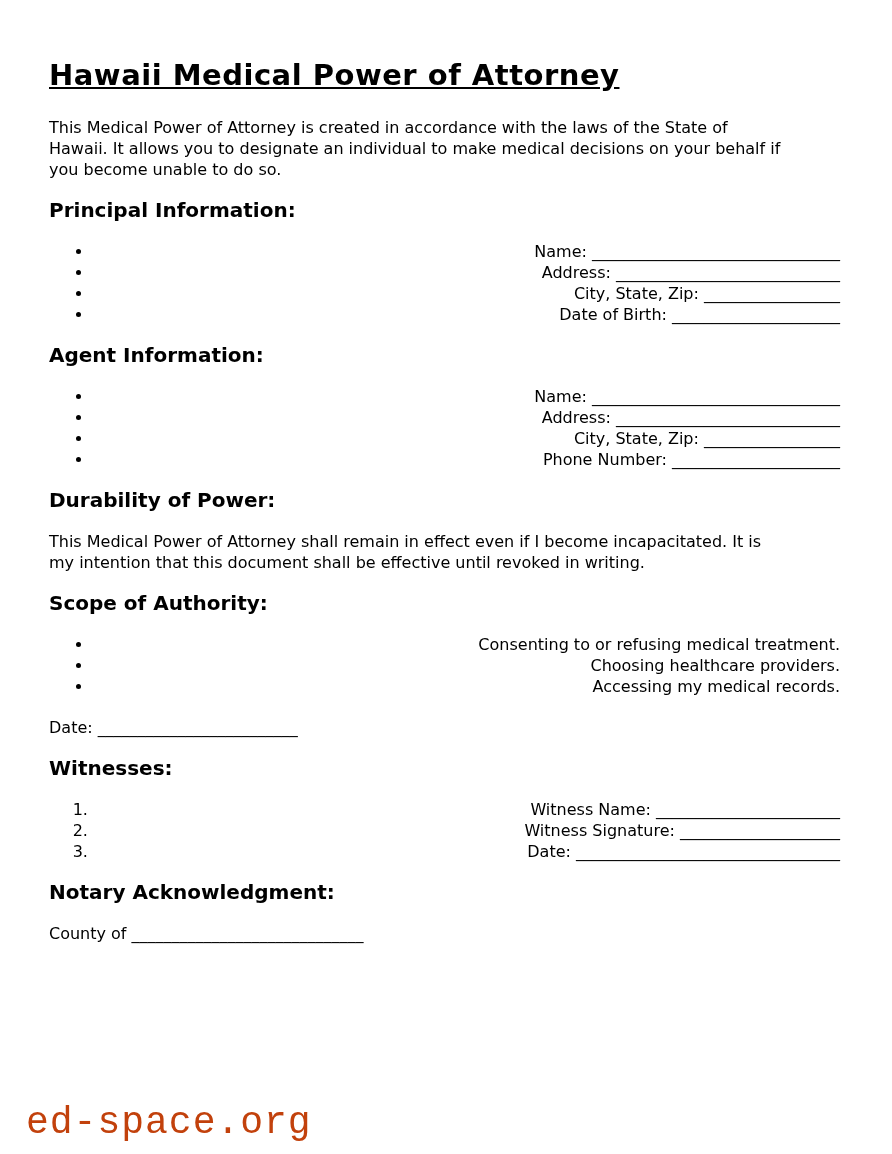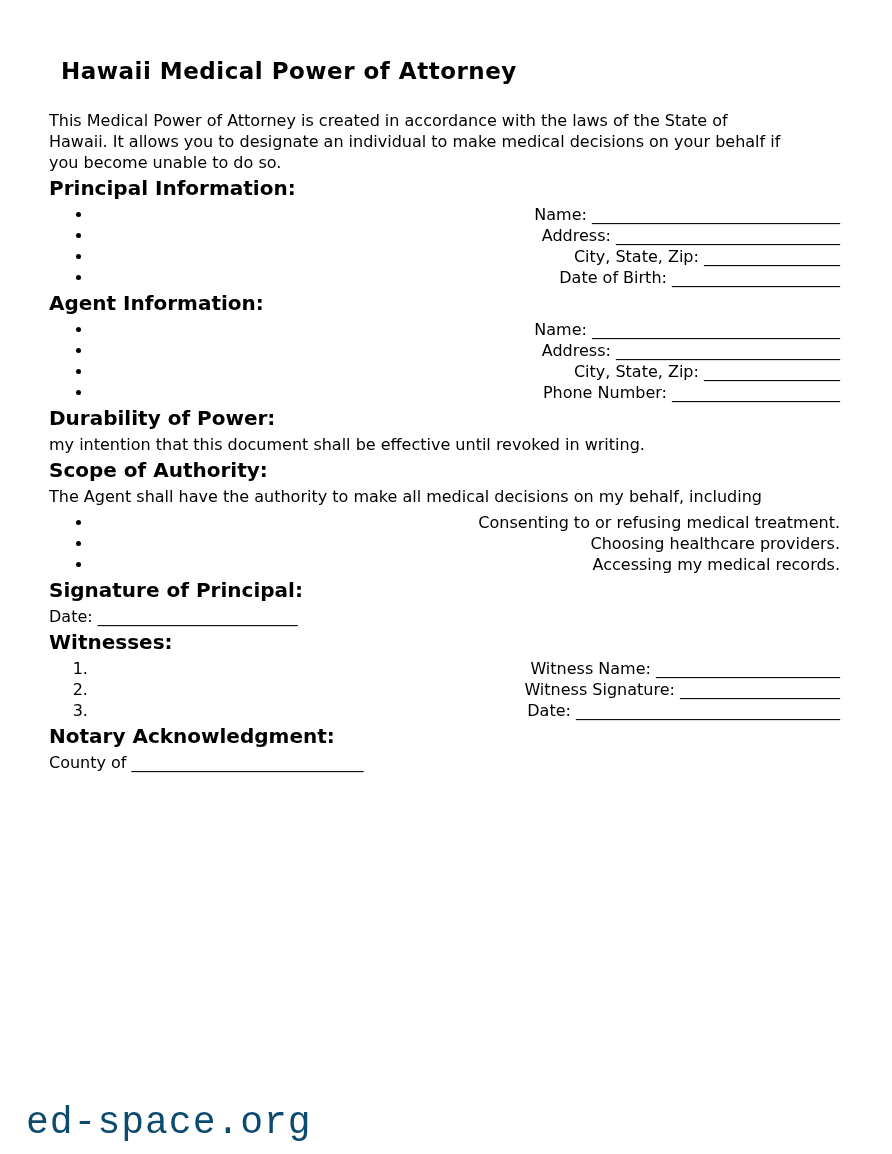--- a/index.html
+++ b/index.html
@@ -9,30 +9,31 @@
     background: #ffffff;
     color: #000000;
     font-family: "DejaVu Sans", sans-serif;
     position: relative;
     overflow: hidden;
   }
   .page {
     padding: 57px 52px 0 49px;
   }
   h1.doc-title {
-    font-size: 23px;
+    font-size: 29px;
     line-height: 1.25;
     font-weight: bold;
-    margin: 0 0 24px 12px;
+    margin: 0 0 24px 0;
     letter-spacing: 0.5px;
+    text-decoration: underline;
   }
   .para, .heading, .list {
     font-size: 16px;
     line-height: 21px;
-    margin: 5px 0;
+    margin: 20px 0;
   }
   .heading {
     font-size: 20px;
     font-weight: bold;
   }
   ul.list, ol.list {
     padding-left: 44px;
     text-align: right;
   }
   ul.list { list-style: disc outside; }
@@ -41,21 +42,21 @@
   .text-line { line-height: 21px; }
   .blank { white-space: nowrap; }
   .watermark {
     position: absolute;
     left: 26px;
     bottom: 12px;
     font-family: "Liberation Mono", monospace;
     font-size: 38px;
     line-height: 1;
     letter-spacing: 1px;
-    color: #0c4a6e; 
+    color: #c2410c; 
   }
 </style>
 </head>
 <body>
 
 <div class="page">
 
   <h1 class="doc-title">Hawaii Medical Power of Attorney</h1>
 
   <div class="para">
@@ -102,42 +103,41 @@
     </li>
     <li>
       <span>Phone Number:</span>
       <span class="blank">_____________________</span>
     </li>
   </ul>
 
   <div class="heading">Durability of Power:</div>
 
   <div class="para">
+    <div class="text-line">This Medical Power of Attorney shall remain in effect even if I become incapacitated. It is</div>
     <div class="text-line">my intention that this document shall be effective until revoked in writing.</div>
   </div>
 
   <div class="heading">Scope of Authority:</div>
 
   <div class="para">
-    <div class="text-line">The Agent shall have the authority to make all medical decisions on my behalf, including</div>
   </div>
 
   <ul class="list">
     <li>
       <span>Consenting to or refusing medical treatment.</span>
     </li>
     <li>
       <span>Choosing healthcare providers.</span>
     </li>
     <li>
       <span>Accessing my medical records.</span>
     </li>
   </ul>
 
-  <div class="heading">Signature of Principal:</div>
 
 
   <div class="para">
     <span>Date:</span>
     <span class="blank">_________________________</span>
   </div>
 
   <div class="heading">Witnesses:</div>
 
   <ol class="list">

